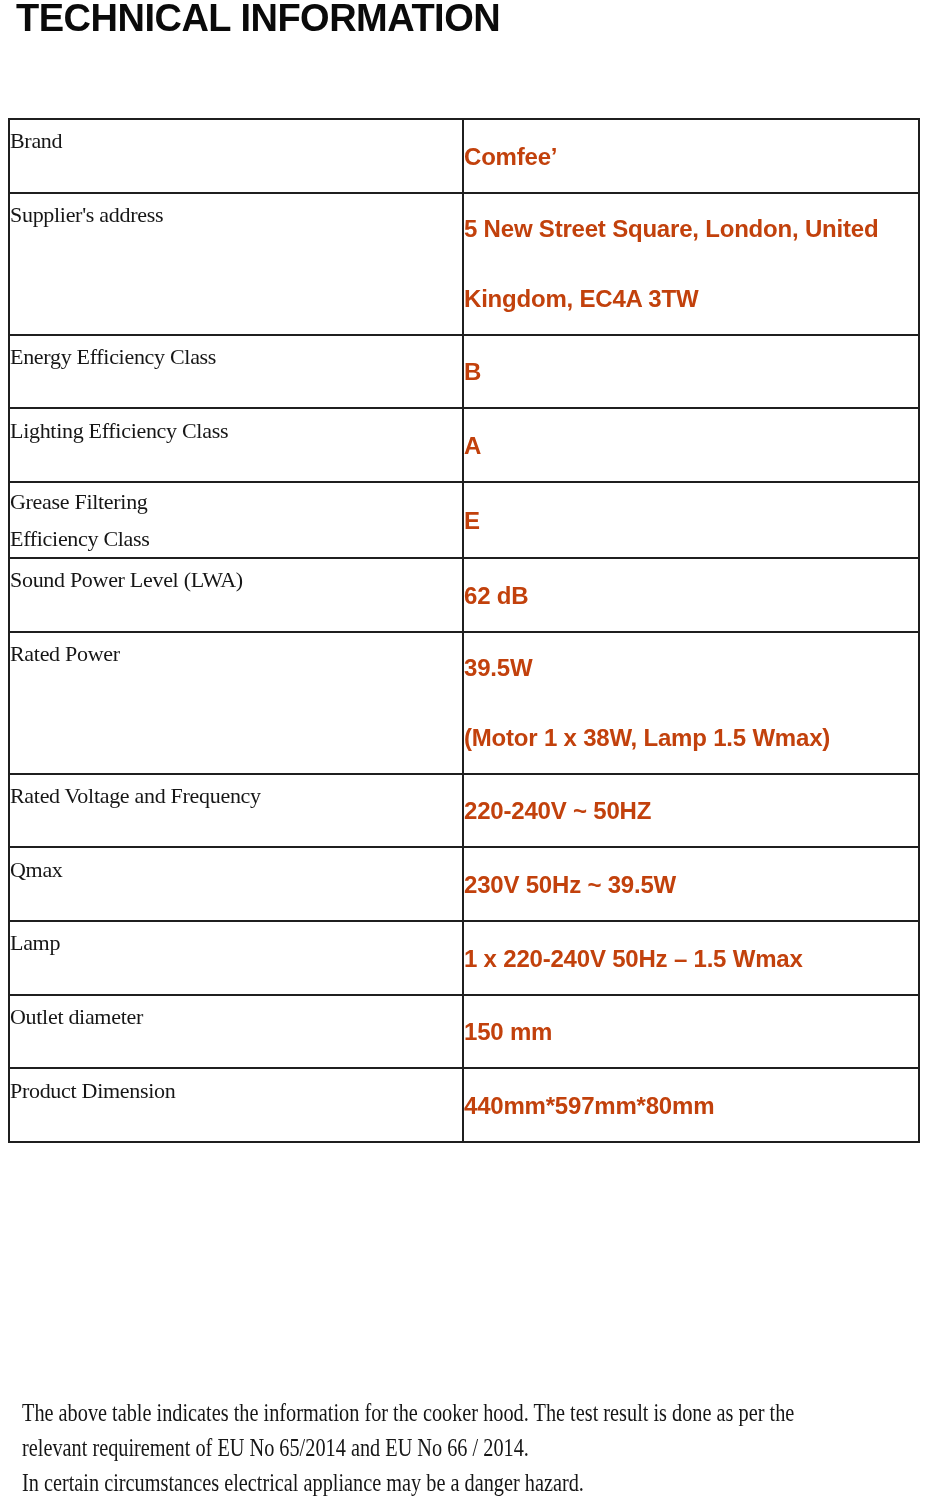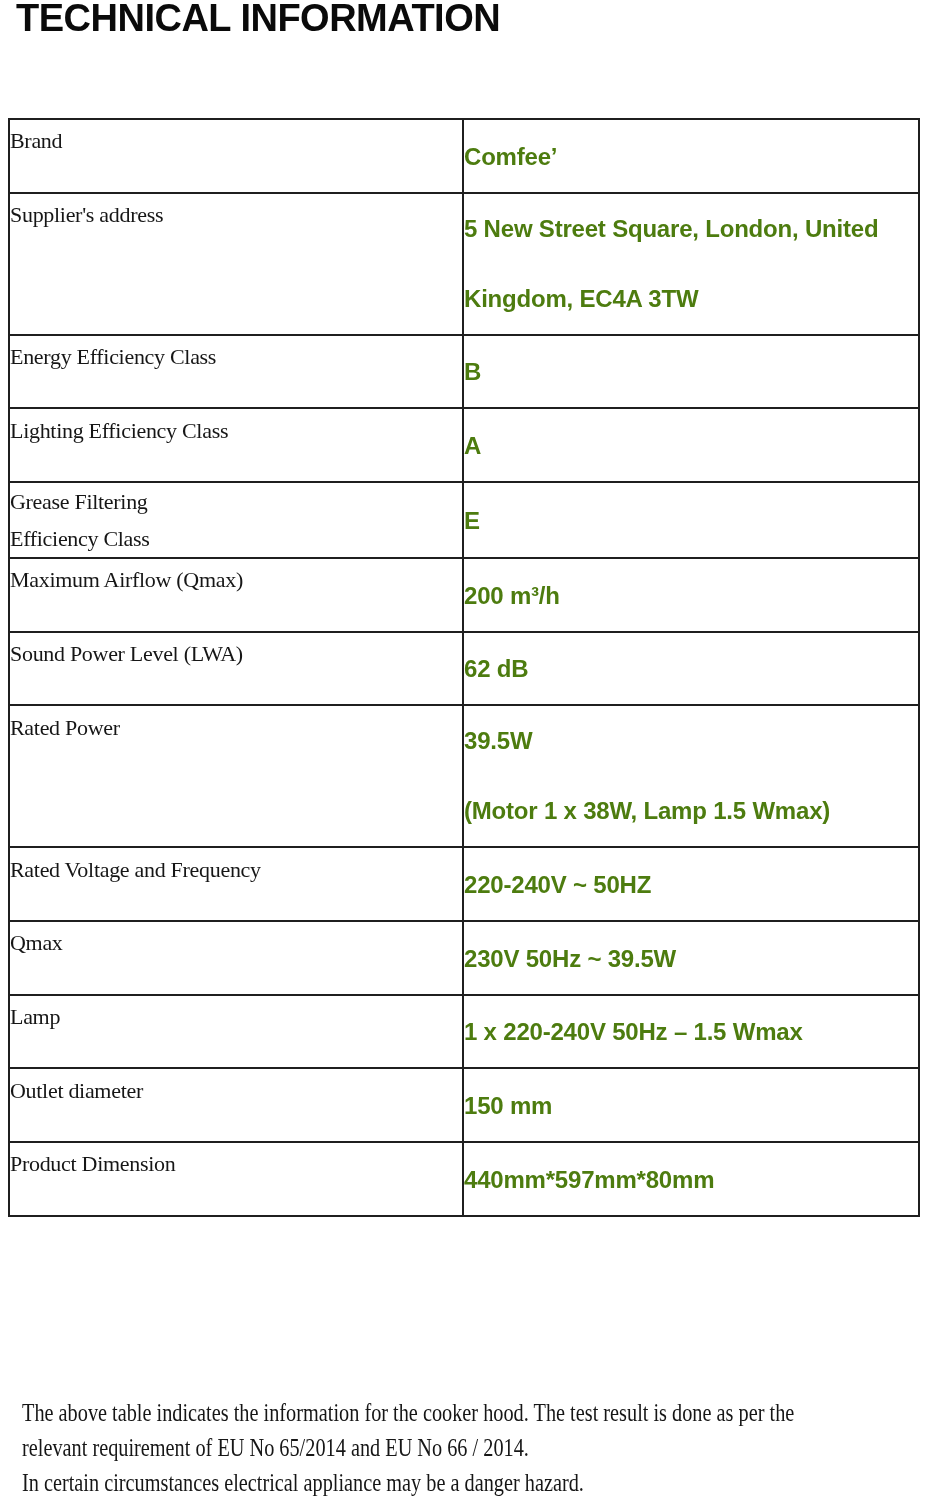--- a/index.html
+++ b/index.html
@@ -49,21 +49,21 @@
     color:#161616;
     padding:2px 10px 0 16px;
   }
   td.val {
     vertical-align:middle;
     font-family:"Liberation Sans", sans-serif;
     font-weight:700;
     font-size:24px;
     line-height:70px;
     letter-spacing:-0.2px;
-    color:#4d7c0f;
+    color:#c2410c;
     padding:0 6px 0 13px;
   }
   td .lines { white-space:pre-line; display:inline-block; vertical-align:middle; }
   tr.r0{height:70px} tr.r1{height:137px} tr.r2{height:73px} tr.r3{height:71px}
   tr.r4{height:71px} tr.r5{height:72px} tr.r6{height:70px} tr.r7{height:76px}
   tr.r8{height:72px} tr.r9{height:72px} tr.r10{height:138px} tr.r11{height:70px}
   tr.r12{height:72px} tr.r13{height:70px} tr.r14{height:68px} tr.r15{height:72px}
   .footer {
     position:absolute;
     left:22px;
@@ -102,24 +102,20 @@
       </tr>
       <tr class="r6">
         <td class="lbl"><span class="lines">Lighting Efficiency Class</span></td>
         <td class="val"><span class="lines">A</span></td>
       </tr>
       <tr class="r7">
         <td class="lbl"><span class="lines">Grease Filtering
 Efficiency Class</span></td>
         <td class="val"><span class="lines">E</span></td>
       </tr>
-      <tr class="r8">
-        <td class="lbl"><span class="lines">Maximum Airflow (Qmax)</span></td>
-        <td class="val"><span class="lines">200 m³/h</span></td>
-      </tr>
       <tr class="r9">
         <td class="lbl"><span class="lines">Sound Power Level (LWA)</span></td>
         <td class="val"><span class="lines">62 dB</span></td>
       </tr>
       <tr class="r10">
         <td class="lbl"><span class="lines">Rated Power</span></td>
         <td class="val"><span class="lines">39.5W
 (Motor 1 x 38W, Lamp 1.5 Wmax)</span></td>
       </tr>
       <tr class="r11">

